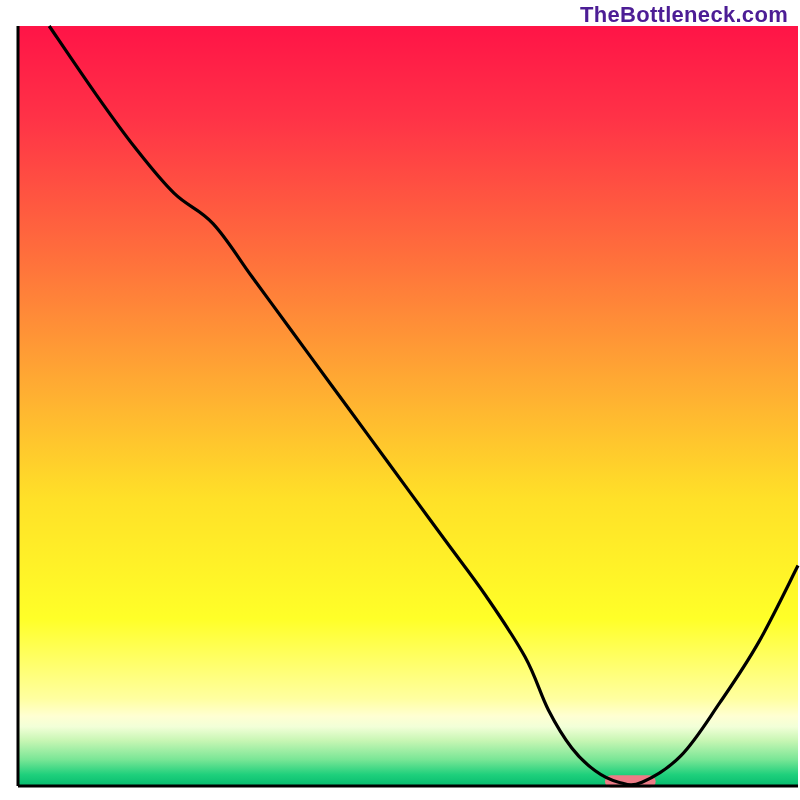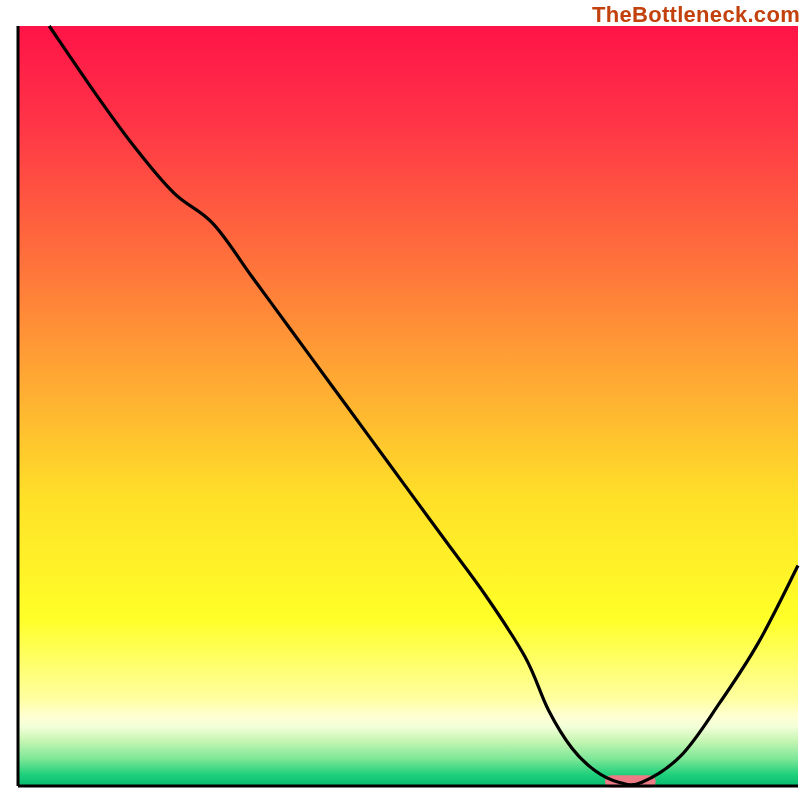--- a/index.html
+++ b/index.html
@@ -11,25 +11,25 @@
     overflow: hidden;
   }
   .chart-container {
     position: relative;
     width: 800px;
     height: 800px;
   }
   .watermark {
     position: absolute;
     top: 2px;
-    right: 0;
+    right: 12px;
     font-family: Arial, Helvetica, sans-serif;
     font-size: 22px;
     font-weight: bold;
-    color: #c2410c;
+    color: #4c1d95;
     z-index: 20;
     letter-spacing: 0.3px;
   }
   svg {
     display: block;
   }
 </style>
 </head>
 <body>
 

